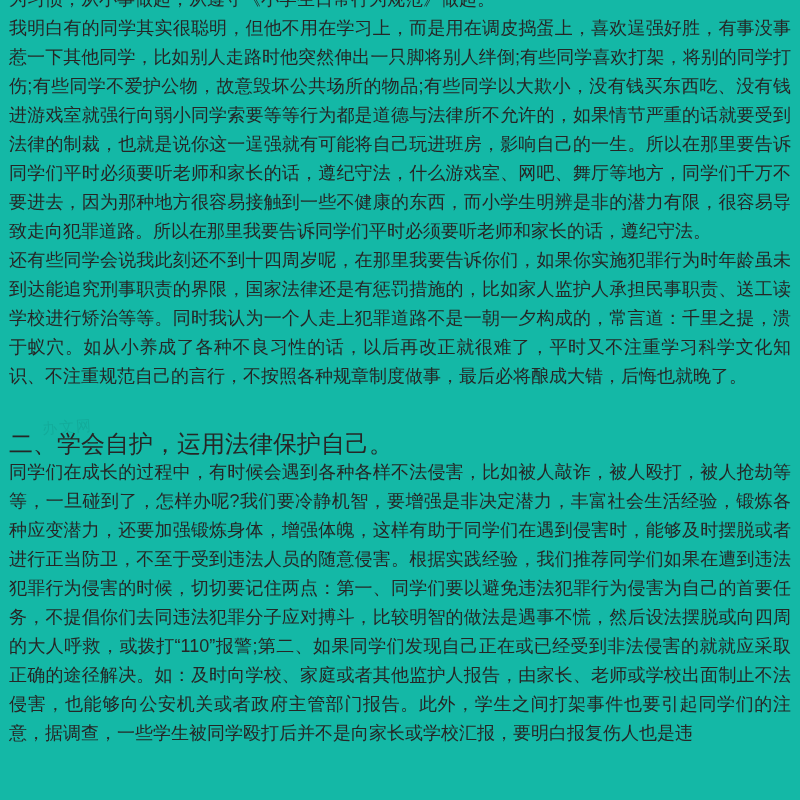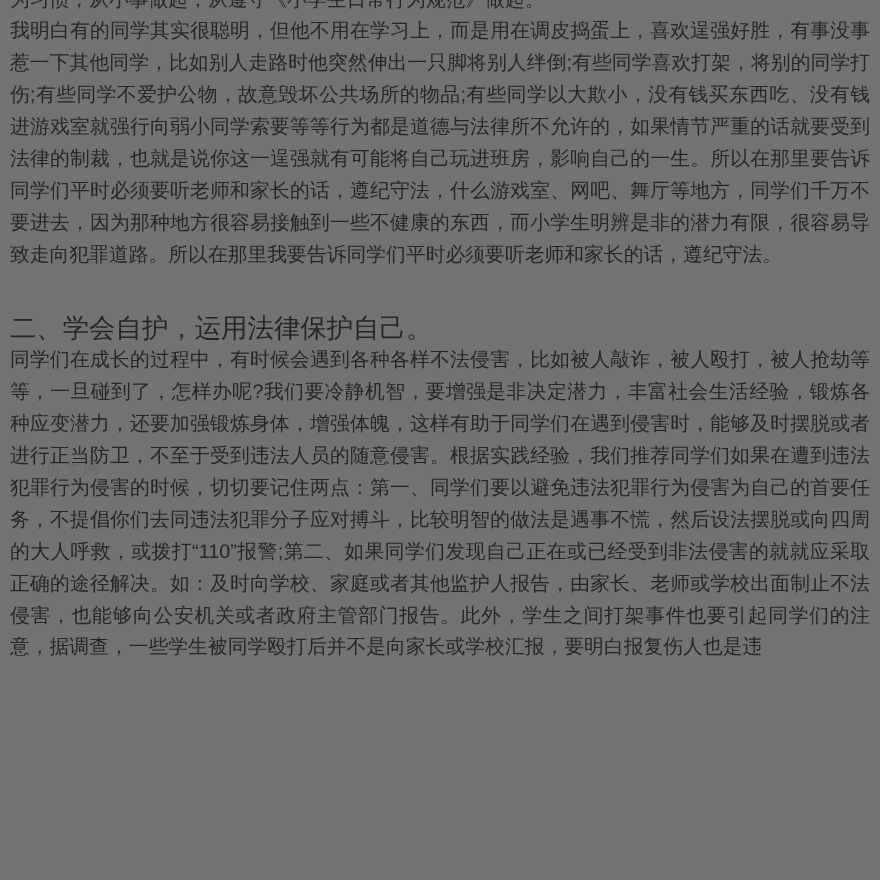--- a/index.html
+++ b/index.html
@@ -6,21 +6,21 @@
   html, body { width: 800px; height: 800px; }
   body {
     font-family: "Liberation Sans", "DejaVu Sans", sans-serif;
     background: #ffffff;
   }
   .page {
     position: relative;
     width: 800px;
     height: 800px;
     overflow: hidden;
-    background: #737373;
+    background: #14b8a6;
     padding: 0 9px;
     color: #262626;
     font-size: 18px;
     line-height: 29px;
     text-align: justify;
     word-break: break-all;
   }
   .top-clip {
     height: 14px;
     overflow: hidden;
@@ -56,20 +56,21 @@
 <body>
 
 <div class="page">
 
   <div class="top-clip">
     <span>为习惯，从小事做起，从遵守《小学生日常行为规范》做起。</span>
   </div>
 
   <p class="para">我明白有的同学其实很聪明，但他不用在学习上，而是用在调皮捣蛋上，喜欢逞强好胜，有事没事惹一下其他同学，比如别人走路时他突然伸出一只脚将别人绊倒;有些同学喜欢打架，将别的同学打伤;有些同学不爱护公物，故意毁坏公共场所的物品;有些同学以大欺小，没有钱买东西吃、没有钱进游戏室就强行向弱小同学索要等等行为都是道德与法律所不允许的，如果情节严重的话就要受到法律的制裁，也就是说你这一逞强就有可能将自己玩进班房，影响自己的一生。所以在那里要告诉同学们平时必须要听老师和家长的话，遵纪守法，什么游戏室、网吧、舞厅等地方，同学们千万不要进去，因为那种地方很容易接触到一些不健康的东西，而小学生明辨是非的潜力有限，很容易导致走向犯罪道路。所以在那里我要告诉同学们平时必须要听老师和家长的话，遵纪守法。</p>
 
+  <p class="para">还有些同学会说我此刻还不到十四周岁呢，在那里我要告诉你们，如果你实施犯罪行为时年龄虽未到达能追究刑事职责的界限，国家法律还是有惩罚措施的，比如家人监护人承担民事职责、送工读学校进行矫治等等。同时我认为一个人走上犯罪道路不是一朝一夕构成的，常言道：千里之提，溃于蚁穴。如从小养成了各种不良习性的话，以后再改正就很难了，平时又不注重学习科学文化知识、不注重规范自己的言行，不按照各种规章制度做事，最后必将酿成大错，后悔也就晚了。</p>
 
   <div class="spacer"></div>
 
   <p class="heading">二、学会自护，运用法律保护自己。</p>
 
   <p class="para">同学们在成长的过程中，有时候会遇到各种各样不法侵害，比如被人敲诈，被人殴打，被人抢劫等等，一旦碰到了，怎样办呢?我们要冷静机智，要增强是非决定潜力，丰富社会生活经验，锻炼各种应变潜力，还要加强锻炼身体，增强体魄，这样有助于同学们在遇到侵害时，能够及时摆脱或者进行正当防卫，不至于受到违法人员的随意侵害。根据实践经验，我们推荐同学们如果在遭到违法犯罪行为侵害的时候，切切要记住两点：第一、同学们要以避免违法犯罪行为侵害为自己的首要任务，不提倡你们去同违法犯罪分子应对搏斗，比较明智的做法是遇事不慌，然后设法摆脱或向四周的大人呼救，或拨打“110”报警;第二、如果同学们发现自己正在或已经受到非法侵害的就就应采取正确的途径解决。如：及时向学校、家庭或者其他监护人报告，由家长、老师或学校出面制止不法侵害，也能够向公安机关或者政府主管部门报告。此外，学生之间打架事件也要引起同学们的注意，据调查，一些学生被同学殴打后并不是向家长或学校汇报，要明白报复伤人也是违</p>
 
   <div class="watermark">办文网</div>
 
 </div>

